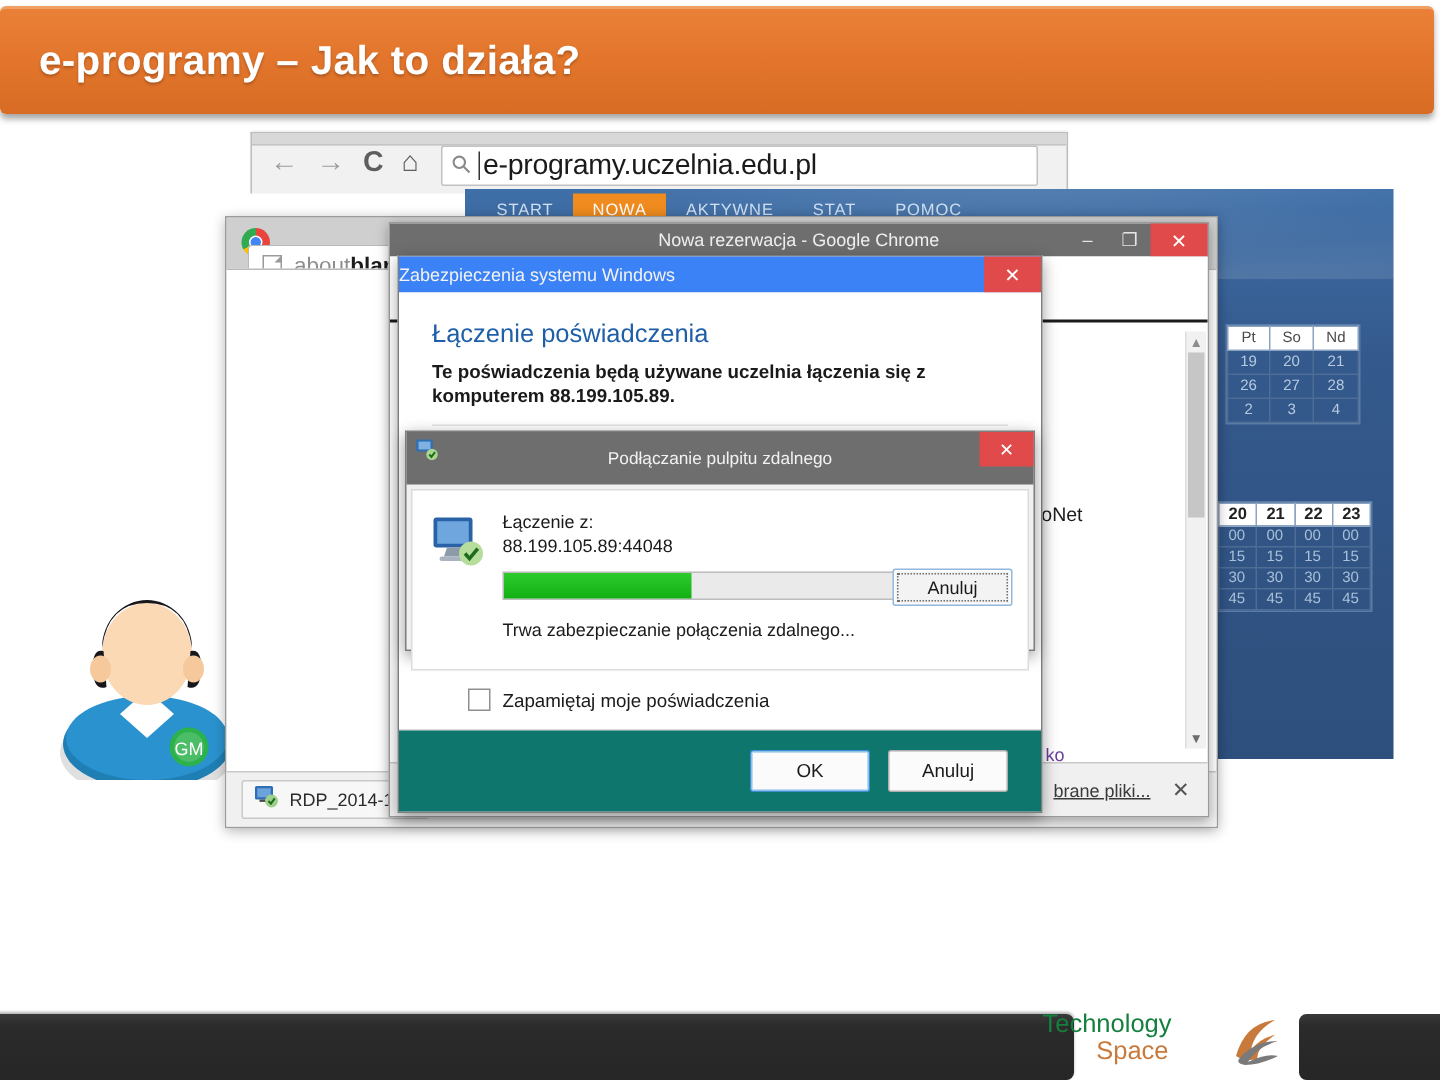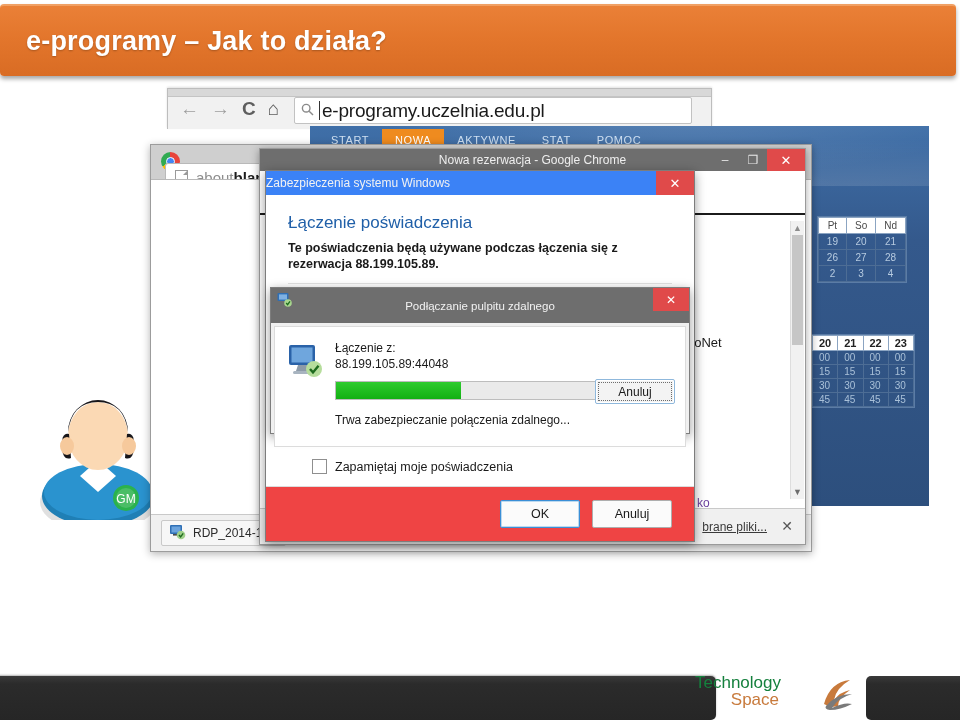--- a/index.html
+++ b/index.html
@@ -171,21 +171,21 @@
     display:flex;align-items:center;justify-content:center;font-size:13px;
   }
   .sec-body{position:relative;height:290px;background:#ffffff;padding:18px 22px 0 22px;box-sizing:border-box;}
   .sec-heading{color:#1f5fa8;font-size:17px;margin:0 0 7px 0;font-weight:normal;}
   .sec-desc{color:#1a1a1a;font-size:12.5px;font-weight:bold;line-height:16px;margin:0;}
   .sec-divider{position:absolute;left:22px;right:22px;top:88px;height:1px;background:#e2e2e2;}
   .sec-check-row{position:absolute;left:46px;top:288px;display:flex;align-items:center;gap:8px;}
   .checkbox-box{width:13px;height:13px;border:1px solid #8f8f8f;background:#fff;}
   .sec-check-label{font-size:12.5px;color:#1a1a1a;}
   .sec-footer{
-    position:absolute;left:0;bottom:0;width:100%;height:55px;background:#ef4444;border-top:1px solid #dcdcdc;
+    position:absolute;left:0;bottom:0;width:100%;height:55px;background:#0f766e;border-top:1px solid #dcdcdc;
     display:flex;align-items:center;justify-content:flex-end;gap:12px;padding-right:22px;box-sizing:border-box;
   }
   .btn{
     min-width:78px;height:26px;font-size:12.5px;color:#1a1a1a;background:#fbfbfb;
     border:1px solid #aeaeae;border-radius:2px;display:flex;align-items:center;justify-content:center;
   }
   .btn.primary{border:1px solid #3b8fd6;box-shadow:0 0 0 1px #bcd9f0 inset;}
 
   
   .rdp-dlg{
@@ -416,21 +416,21 @@
   </div>
 </div>
 
 <div class="sec-dlg">
   <div class="sec-titlebar">
     <span class="sec-title">Zabezpieczenia systemu Windows</span>
     <div class="sec-close">✕</div>
   </div>
   <div class="sec-body">
     <h2 class="sec-heading">Łączenie poświadczenia</h2>
-    <p class="sec-desc">Te poświadczenia będą używane podczas łączenia się z rezerwacja 88.199.105.89.</p>
+    <p class="sec-desc">Te poświadczenia będą używane uczelnia łączenia się z komputerem 88.199.105.89.</p>
     <div class="sec-divider"></div>
   </div>
   <div class="sec-check-row">
     <span class="checkbox-box"></span>
     <span class="sec-check-label">Zapamiętaj moje poświadczenia</span>
   </div>
   <div class="sec-footer">
     <div class="btn primary">OK</div>
     <div class="btn">Anuluj</div>
   </div>

